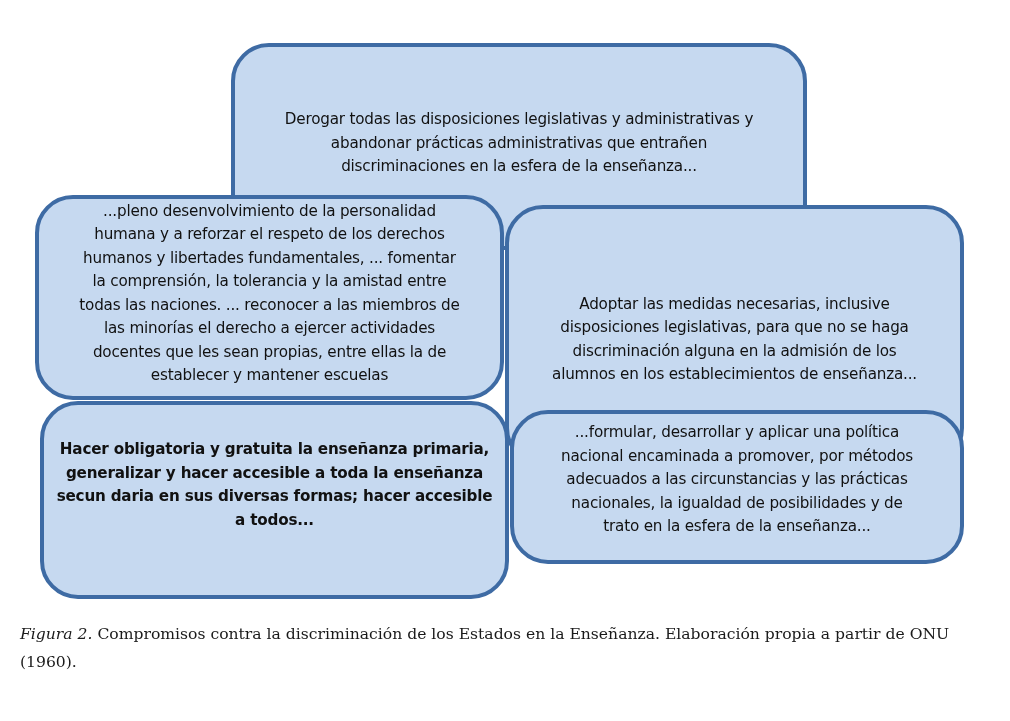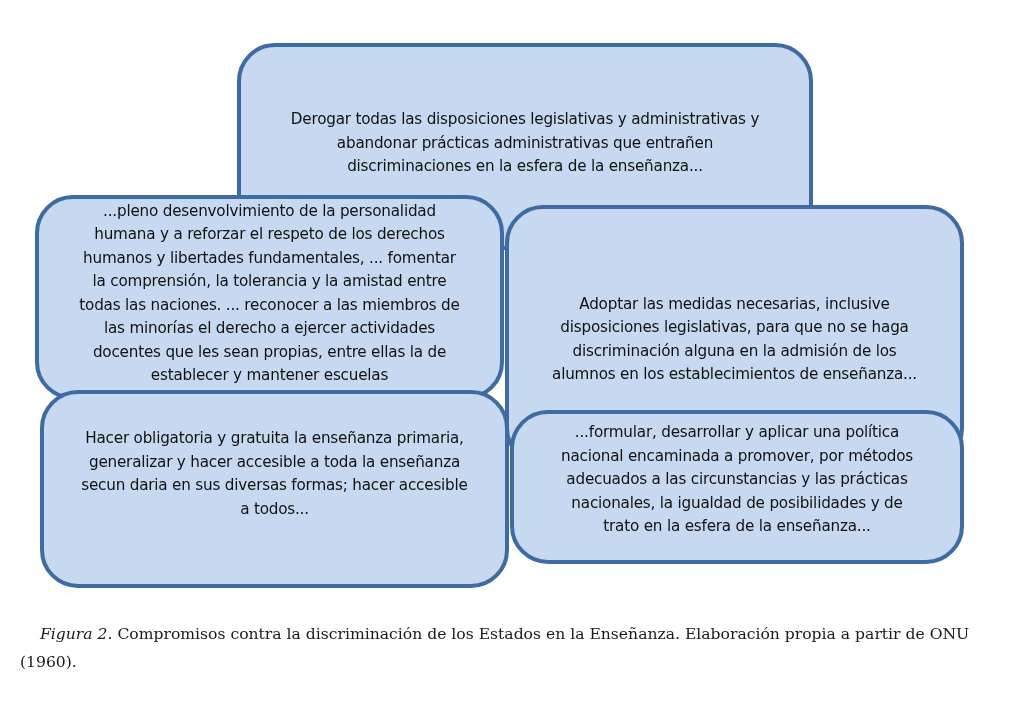--- a/index.html
+++ b/index.html
@@ -14,36 +14,36 @@
       align-items: center;
       justify-content: center;
       text-align: center;
       font-family: "DejaVu Sans", sans-serif;
       font-size: 15.2px;
       line-height: 23.5px;
       color: #111111;
       letter-spacing: -0.2px;
     }
     .box .txt { display: block; white-space: pre-line; }
-    #b-top   { left: 237px; top: 43px;  width: 576px; height: 207px; z-index: 1; }
+    #b-top   { left: 231px; top: 43px;  width: 576px; height: 207px; z-index: 1; }
     #b-ml    { left: 35px;  top: 195px; width: 469px; height: 205px; z-index: 2; padding-bottom: 8px; }
     #b-mr    { left: 505px; top: 205px; width: 459px; height: 261px; z-index: 2; }
-    #b-bl    { left: 40px;  top: 390px; width: 469px; height: 198px; z-index: 3; padding-bottom: 30px; }
+    #b-bl    { left: 40px;  top: 401px; width: 469px; height: 198px; z-index: 3; padding-bottom: 30px; font-weight: bold; }
     #b-br    { left: 510px; top: 410px; width: 454px; height: 154px; z-index: 3; padding-bottom: 14px; }
     #b-top .txt { padding-bottom: 6px; }
     #b-mr .txt  { padding-top: 8px; }
     .caption {
       position: absolute;
       left: 20px; top: 620px; width: 975px;
       font-family: "DejaVu Serif", serif;
       font-size: 15.6px;
       line-height: 28px;
       color: #1a1a1a;
     }
-    .caption .fig { font-style: italic; margin-left: 20px; }
+    .caption .fig { font-style: italic; }
   </style>
 </head>
 <body>
 
 <div>
   <div id="b-top" class="box">
     <span class="txt">Derogar todas las disposiciones legislativas y administrativas y
 abandonar  prácticas administrativas que entrañen
 discriminaciones en la esfera de la enseñanza...</span>
   </div>

